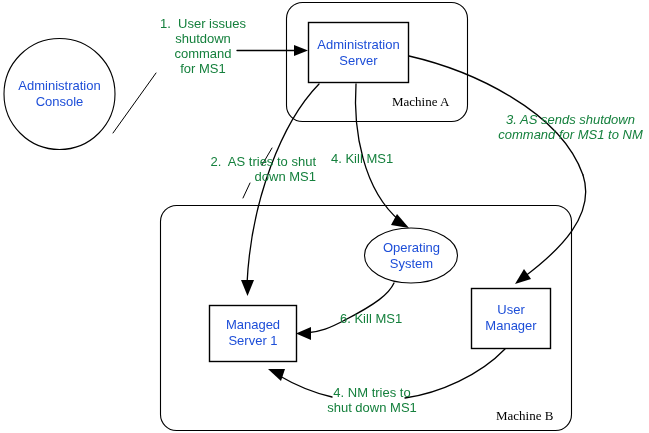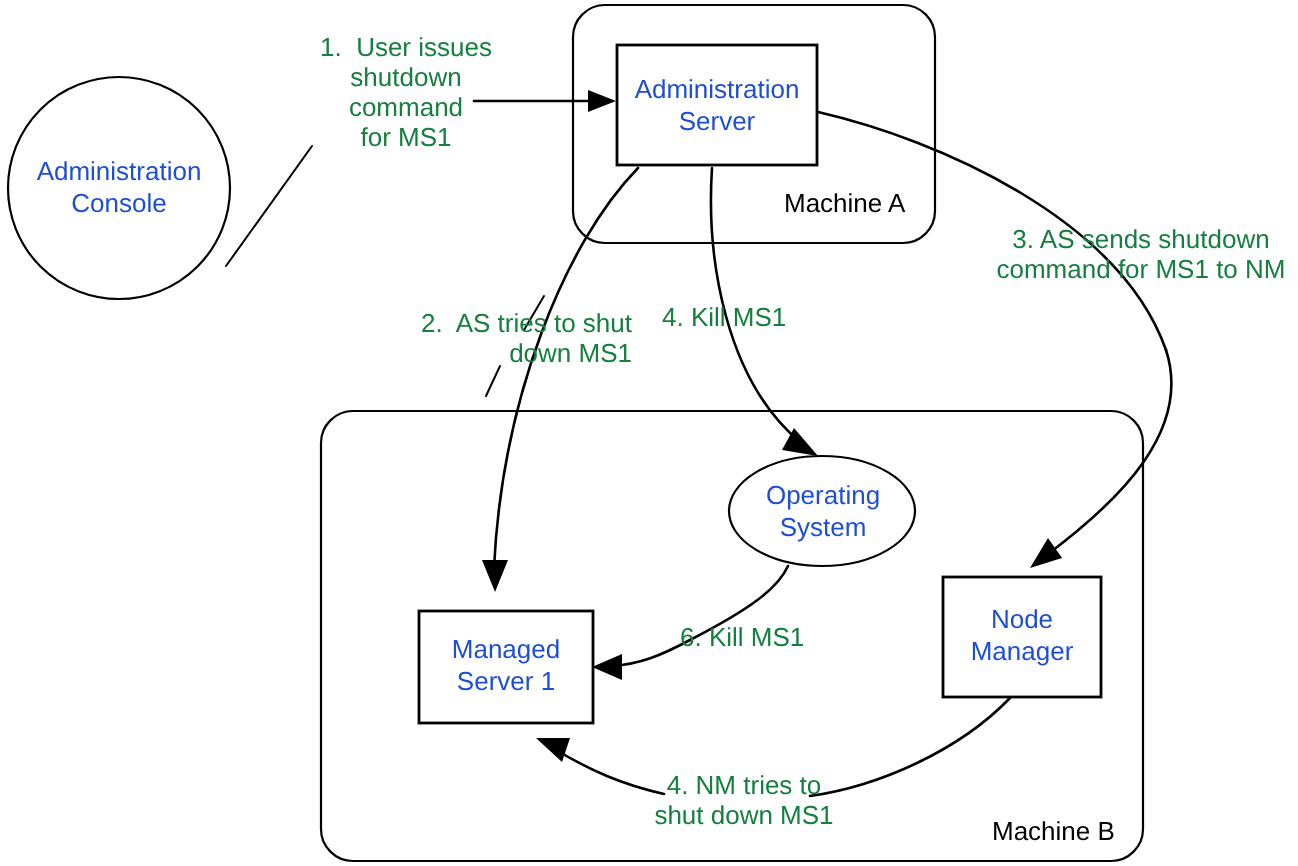--- a/index.html
+++ b/index.html
@@ -67,21 +67,21 @@
     line-height: 16px;
     text-align: center;
     white-space: pre;
     display: flex;
     align-items: center;
     justify-content: center;
   }
   .machine-tag {
     position: absolute;
     color: #000000;
-    font-family: Liberation Sans, sans-serif;
+    font-family: Liberation Serif, serif;
     font-size: 13px;
     line-height: 15px;
     white-space: pre;
   }
 </style>
 </head>
 <body>
 
 <div id="diagram-root">
 
@@ -134,36 +134,36 @@
 
   <div class="node-label" style="left:309px; top:31px; width:99px; height:44px;">Administration
 Server</div>
 
   <div class="node-label" style="left:365px; top:234px; width:93px; height:44px;">Operating
 System</div>
 
   <div class="node-label" style="left:210px; top:311px; width:86px; height:44px;">Managed
 Server 1</div>
 
-  <div class="node-label" style="left:472px; top:296px; width:78px; height:44px;">Node
+  <div class="node-label" style="left:472px; top:296px; width:78px; height:44px;">User
 Manager</div>
 
   <div class="machine-tag" style="left:392px; top:94px;">Machine A</div>
 
   <div class="machine-tag" style="left:496px; top:408px;">Machine B</div>
 
   <div class="lbl lbl-center" style="left:148px; top:16px; width:110px;">1.  User issues
 shutdown
 command
 for MS1</div>
 
   <div class="lbl lbl-center" style="left:190px; top:154px; width:126px;text-align:right;">2.  AS tries to shut
 down MS1</div>
 
-  <div class="lbl lbl-center" style="left:492px; top:112px; width:157px;">3. AS sends shutdown
+  <div class="lbl lbl-center" style="left:492px; top:112px; width:157px;font-style:italic;">3. AS sends shutdown
 command for MS1 to NM</div>
 
   <div class="lbl lbl-center" style="left:326px; top:385px; width:92px;">4. NM tries to
 shut down MS1</div>
 
   <div class="lbl lbl-left" style="left:331px; top:151px; width:80px;">4. Kill MS1</div>
 
   <div class="lbl lbl-left" style="left:340px; top:311px; width:80px;">6. Kill MS1</div>
 
 </div>

